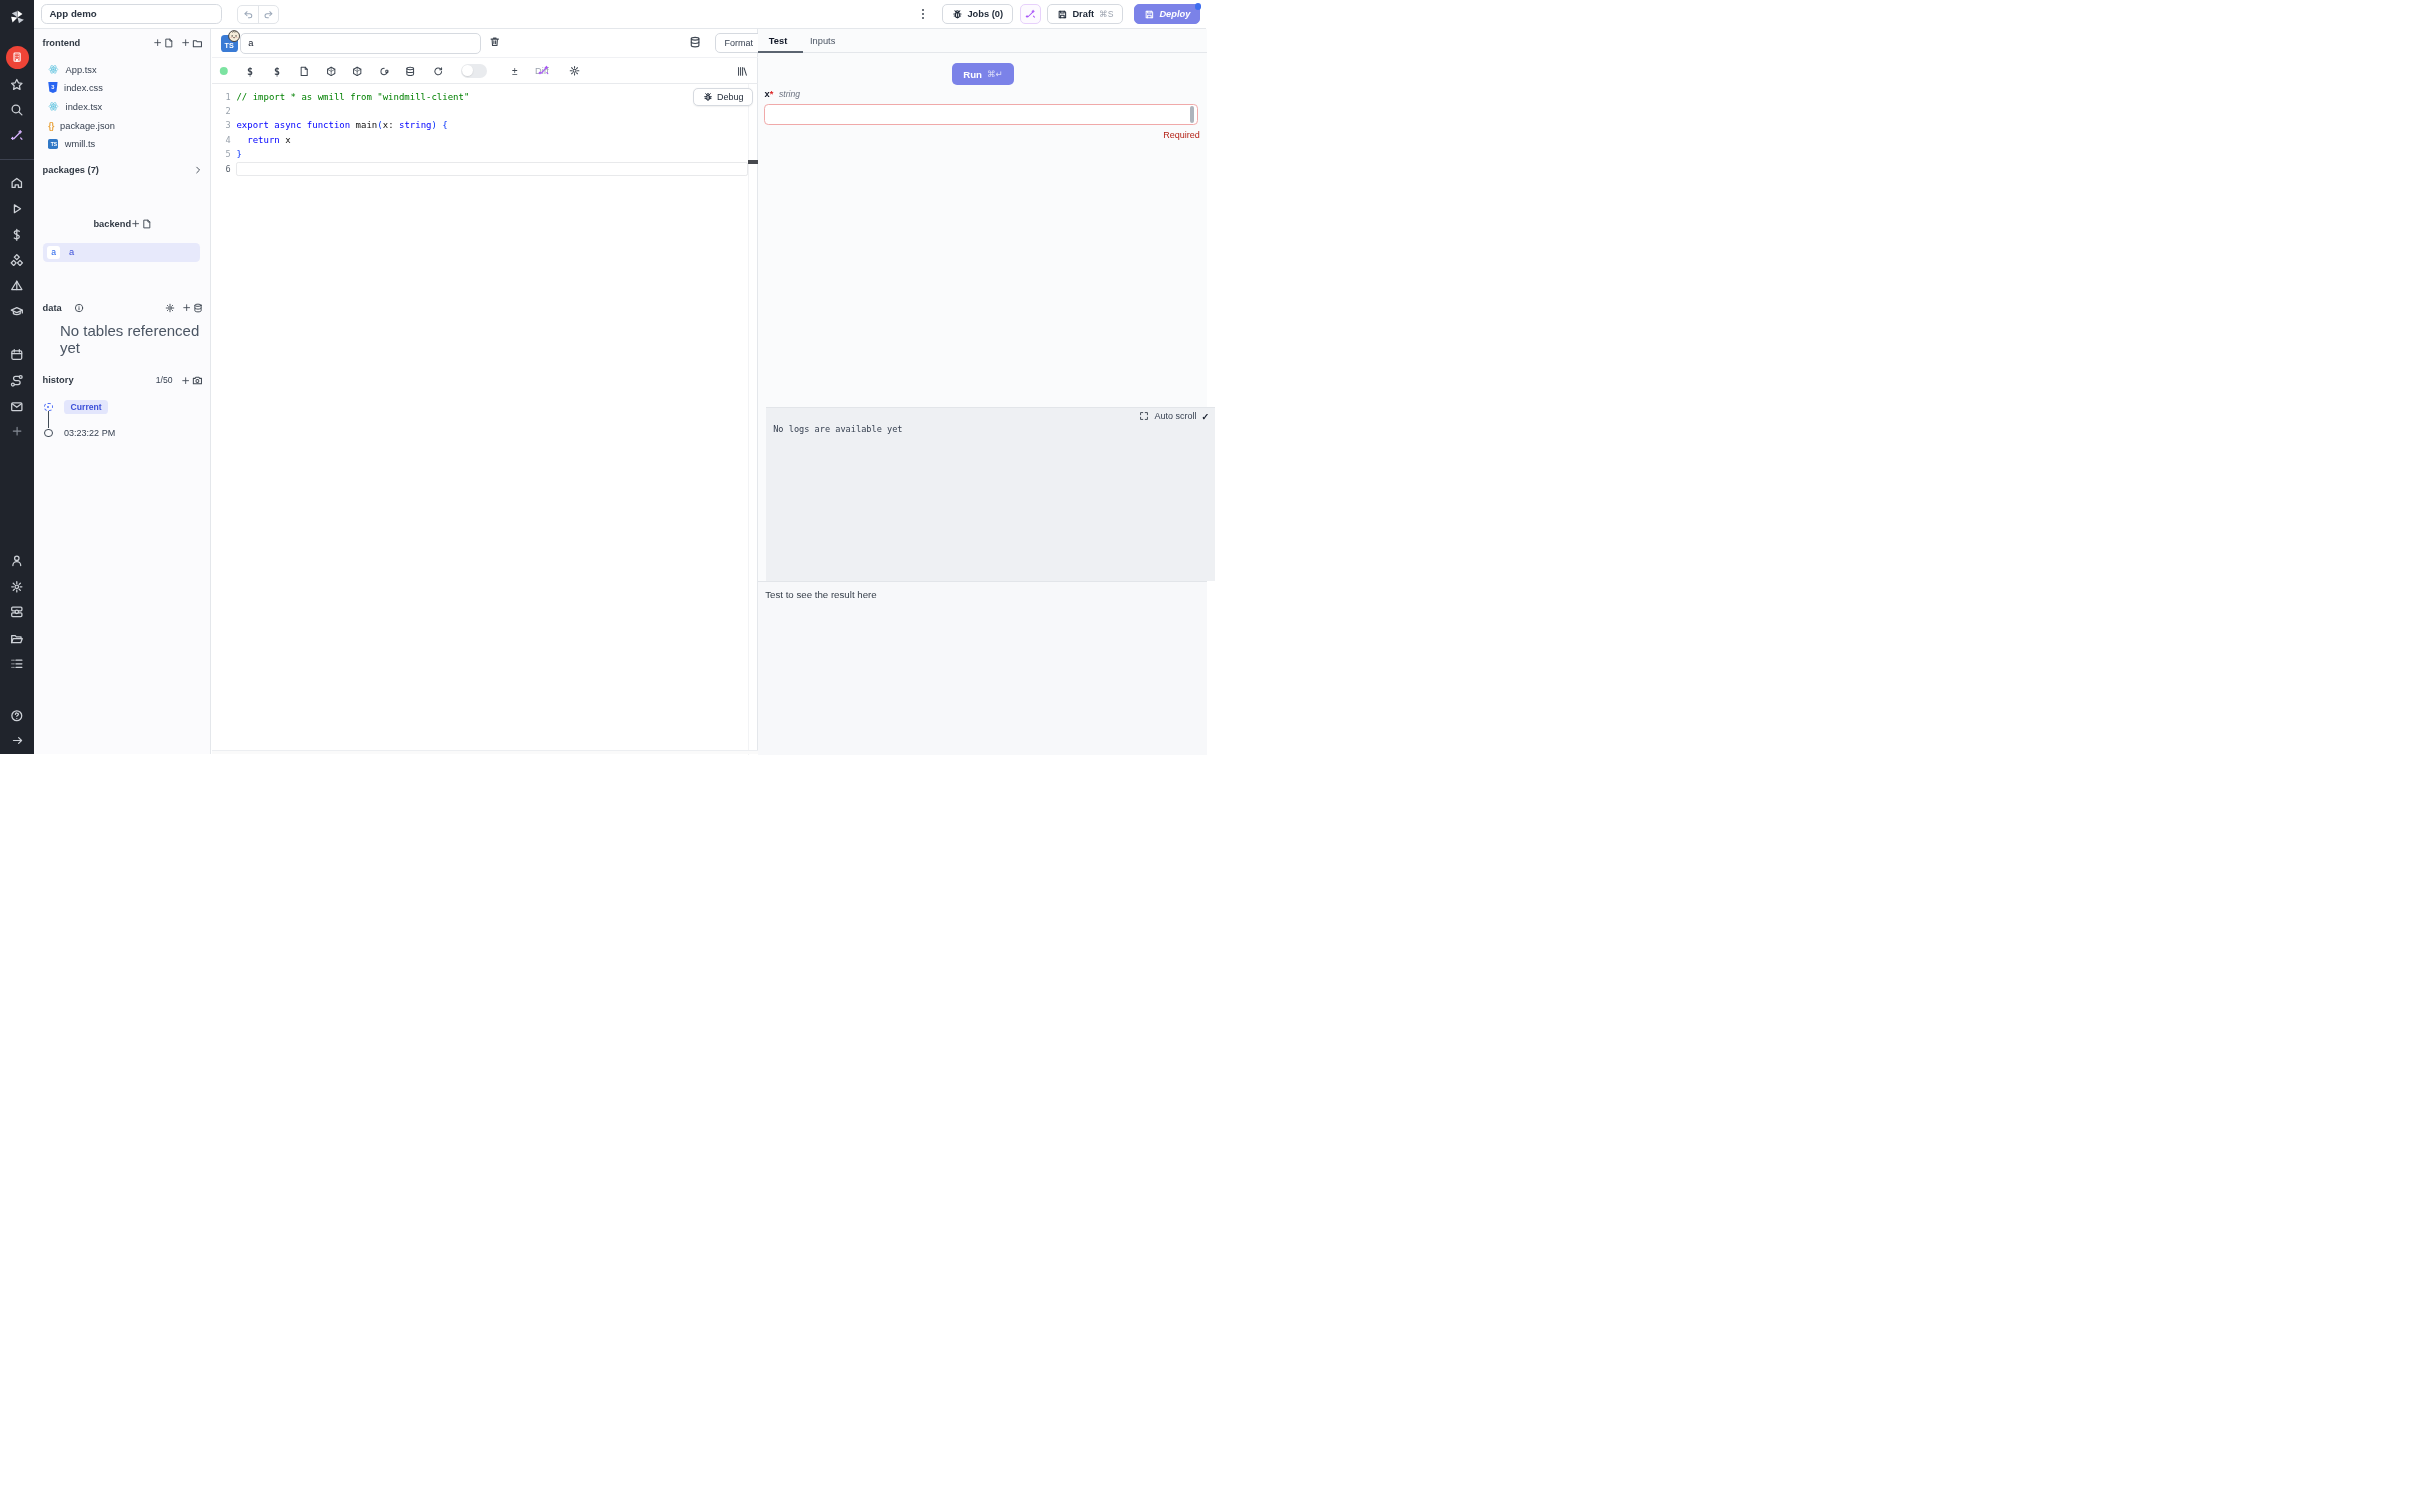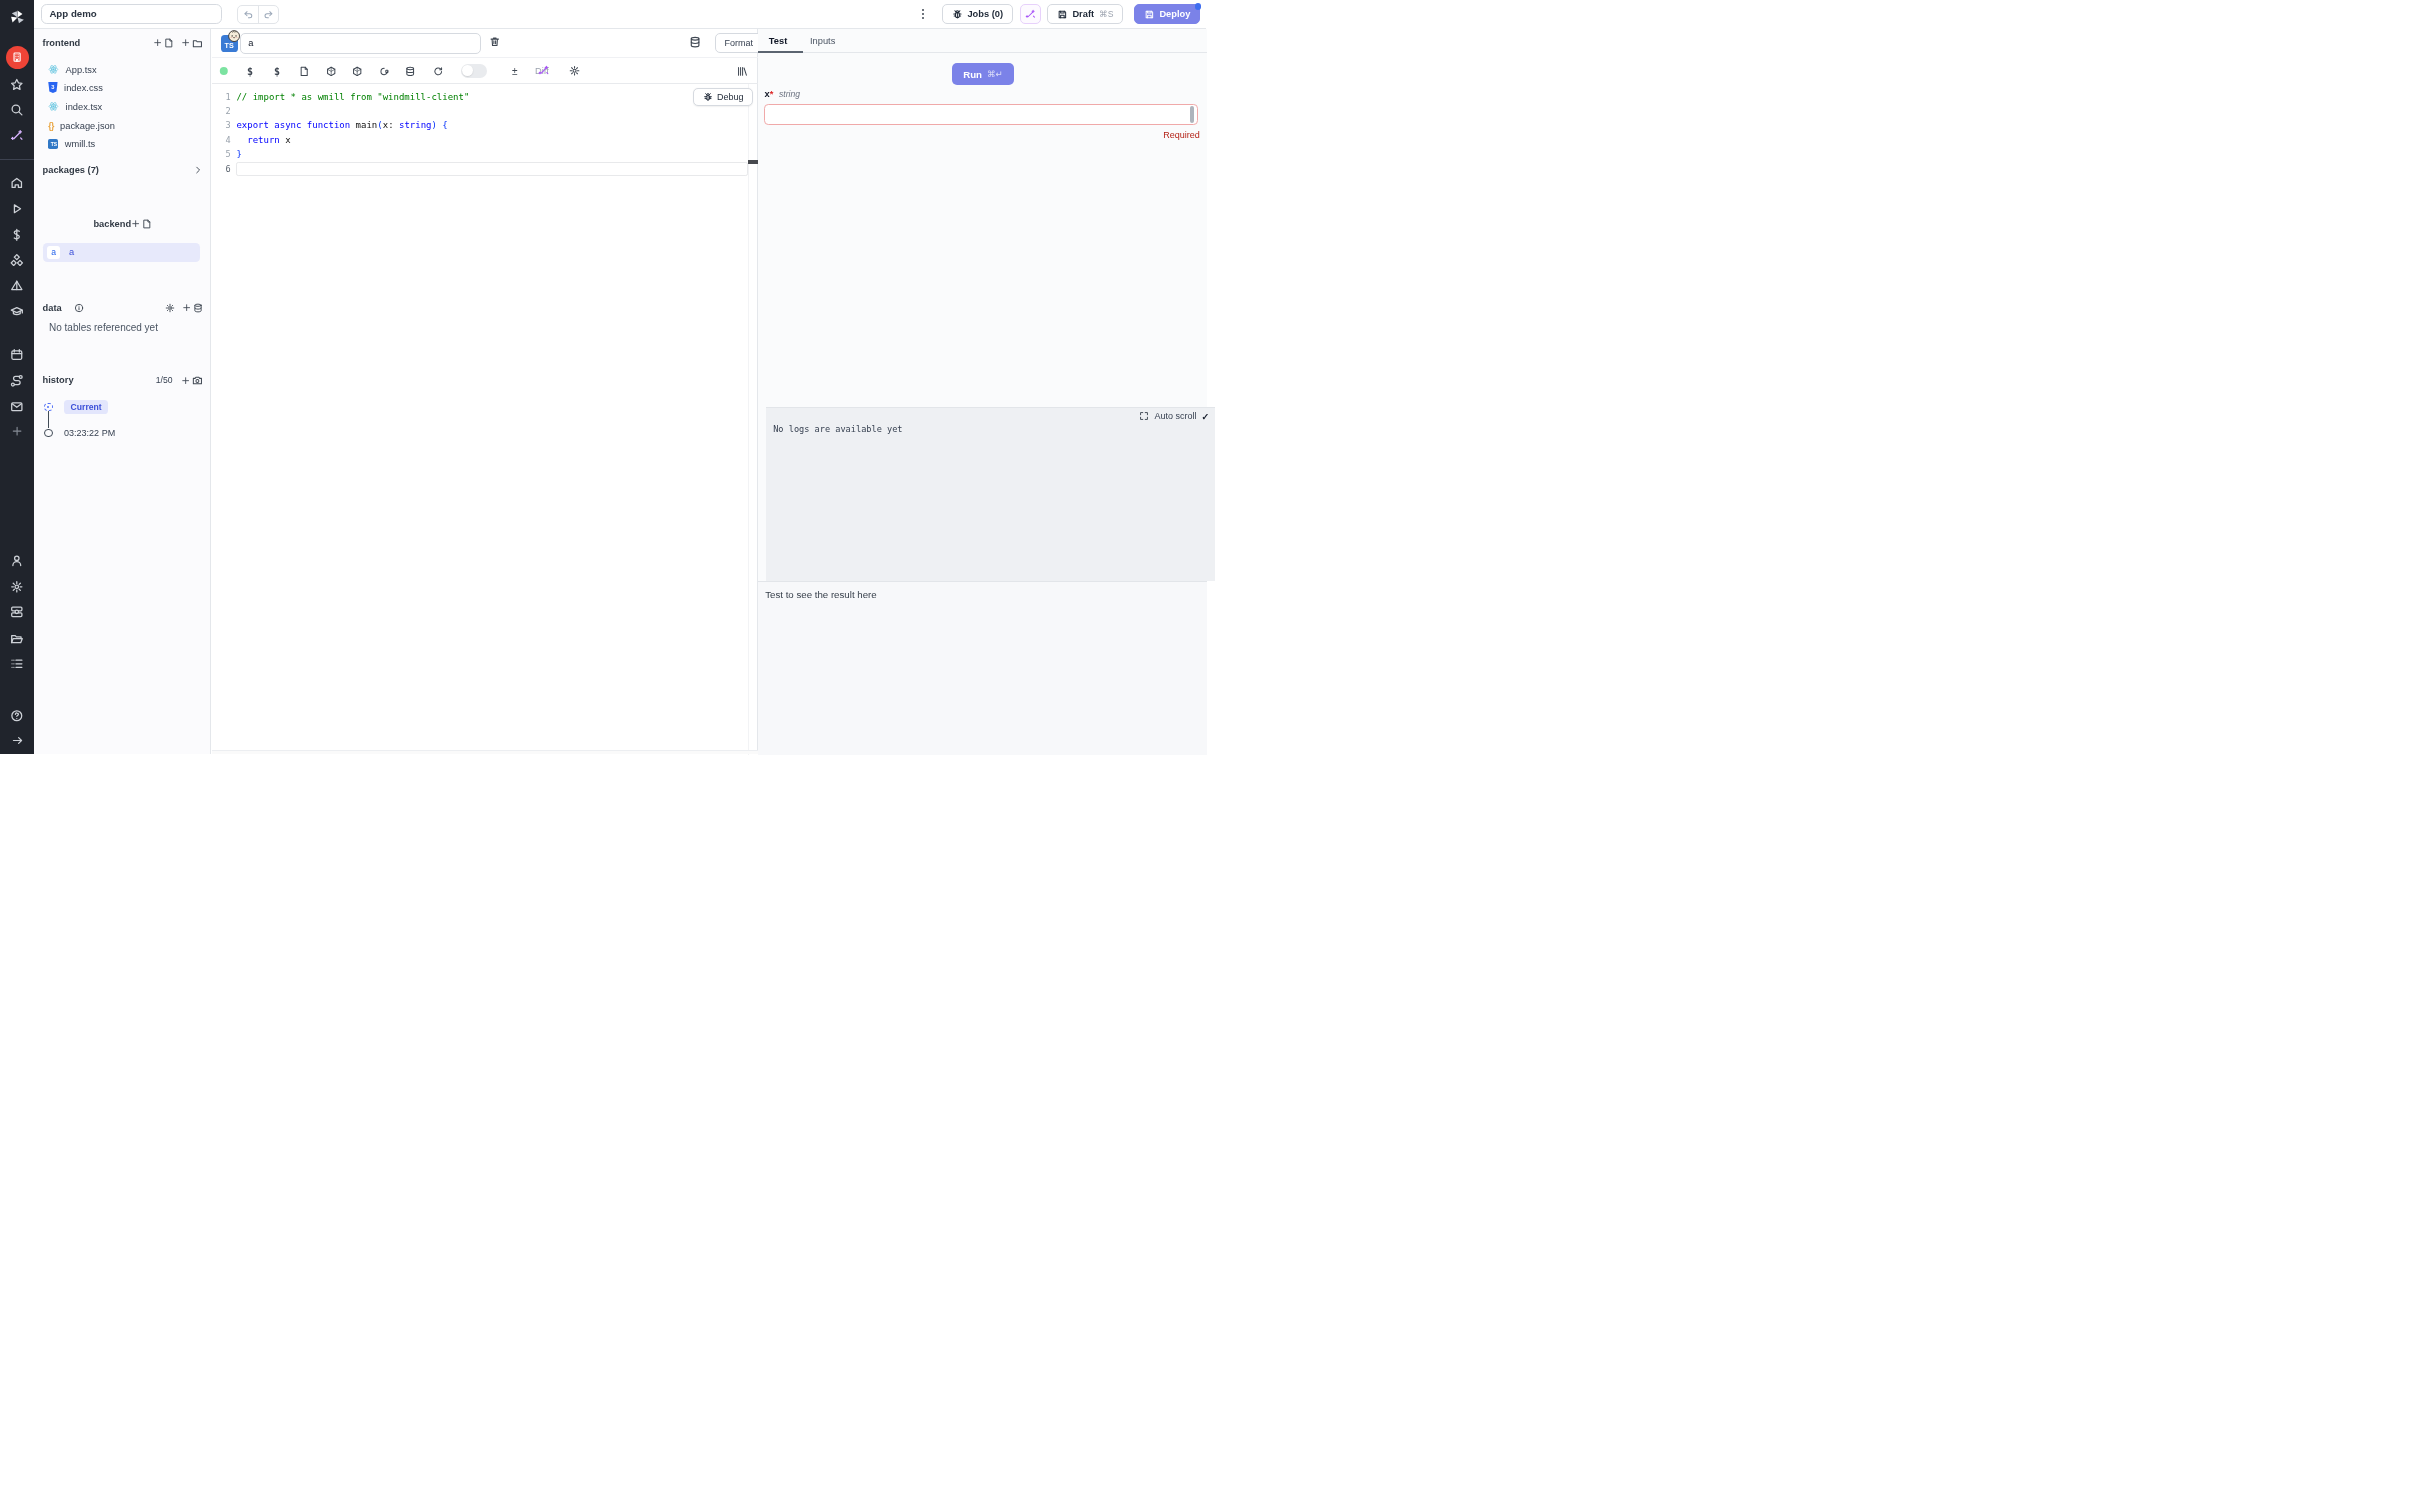--- a/index.html
+++ b/index.html
@@ -288,21 +288,21 @@
     </svg>
   </button>
   <button class="btn" id="btn-draft">
     <svg class="ic" width="10.8" height="10.8" viewBox="0 0 16 16">
       <path d="M3.2 3.2h8l1.6 1.6v8h-9.6z"></path>
         <path d="M5.4 3.2v2.9h5.2V3.2M5.4 12.8V9.4h5.2v3.4"></path>
     </svg>
     <span>Draft</span>
     <span class="shortcut">⌘S</span>
   </button>
-  <button class="btn" id="btn-deploy" style="position:absolute;">
+  <button class="btn" id="btn-deploy" style="position:absolute;font-style:italic;">
     <svg class="ic" width="10.8" height="10.8" viewBox="0 0 16 16">
       <path d="M3.2 3.2h8l1.6 1.6v8h-9.6z"></path>
         <path d="M5.4 3.2v2.9h5.2V3.2M5.4 12.8V9.4h5.2v3.4"></path>
     </svg>
     <span>Deploy</span>
     <span id="deploy-dot"></span>
   </button>
 </div>
 
 <div id="explorer">
@@ -402,21 +402,21 @@
             <path d="M8 3v10M3 8h10"></path>
           </svg>
         <svg class="ic" width="10" height="10" viewBox="0 0 16 16">
           <ellipse cx="8" cy="3.6" rx="5" ry="1.8"></ellipse>
             <path d="M3 3.6v8.8c0 1 2.2 1.8 5 1.8s5-.8 5-1.8V3.6"></path>
             <path d="M3 8c0 1 2.2 1.8 5 1.8S13 9 13 8"></path>
         </svg>
       </span>
     </span>
   </div>
-  <div class="abs" style="left:15px;top:293px;font-size:10px;color:#4b5563">No tables referenced yet</div>
+  <div class="abs" style="left:26px;top:293px;font-size:15px;color:#4b5563">No tables referenced yet</div>
 
   <div class="abs" style="left:8.6px;top:346px;width:160px;display:flex;justify-content:space-between;align-items:center">
     <span class="sec-title">history</span>
     <span style="display:flex;align-items:center;gap:8.6px">
       <span style="font-size:8.6px;color:#374151">1/50</span>
       <span class="mini" style="color:#3f4752">
         <svg class="ic" width="9.3" height="9.3" viewBox="0 0 16 16">
             <path d="M8 3v10M3 8h10"></path>
           </svg>
         <svg class="ic" width="10.8" height="10.8" viewBox="0 0 16 16">

